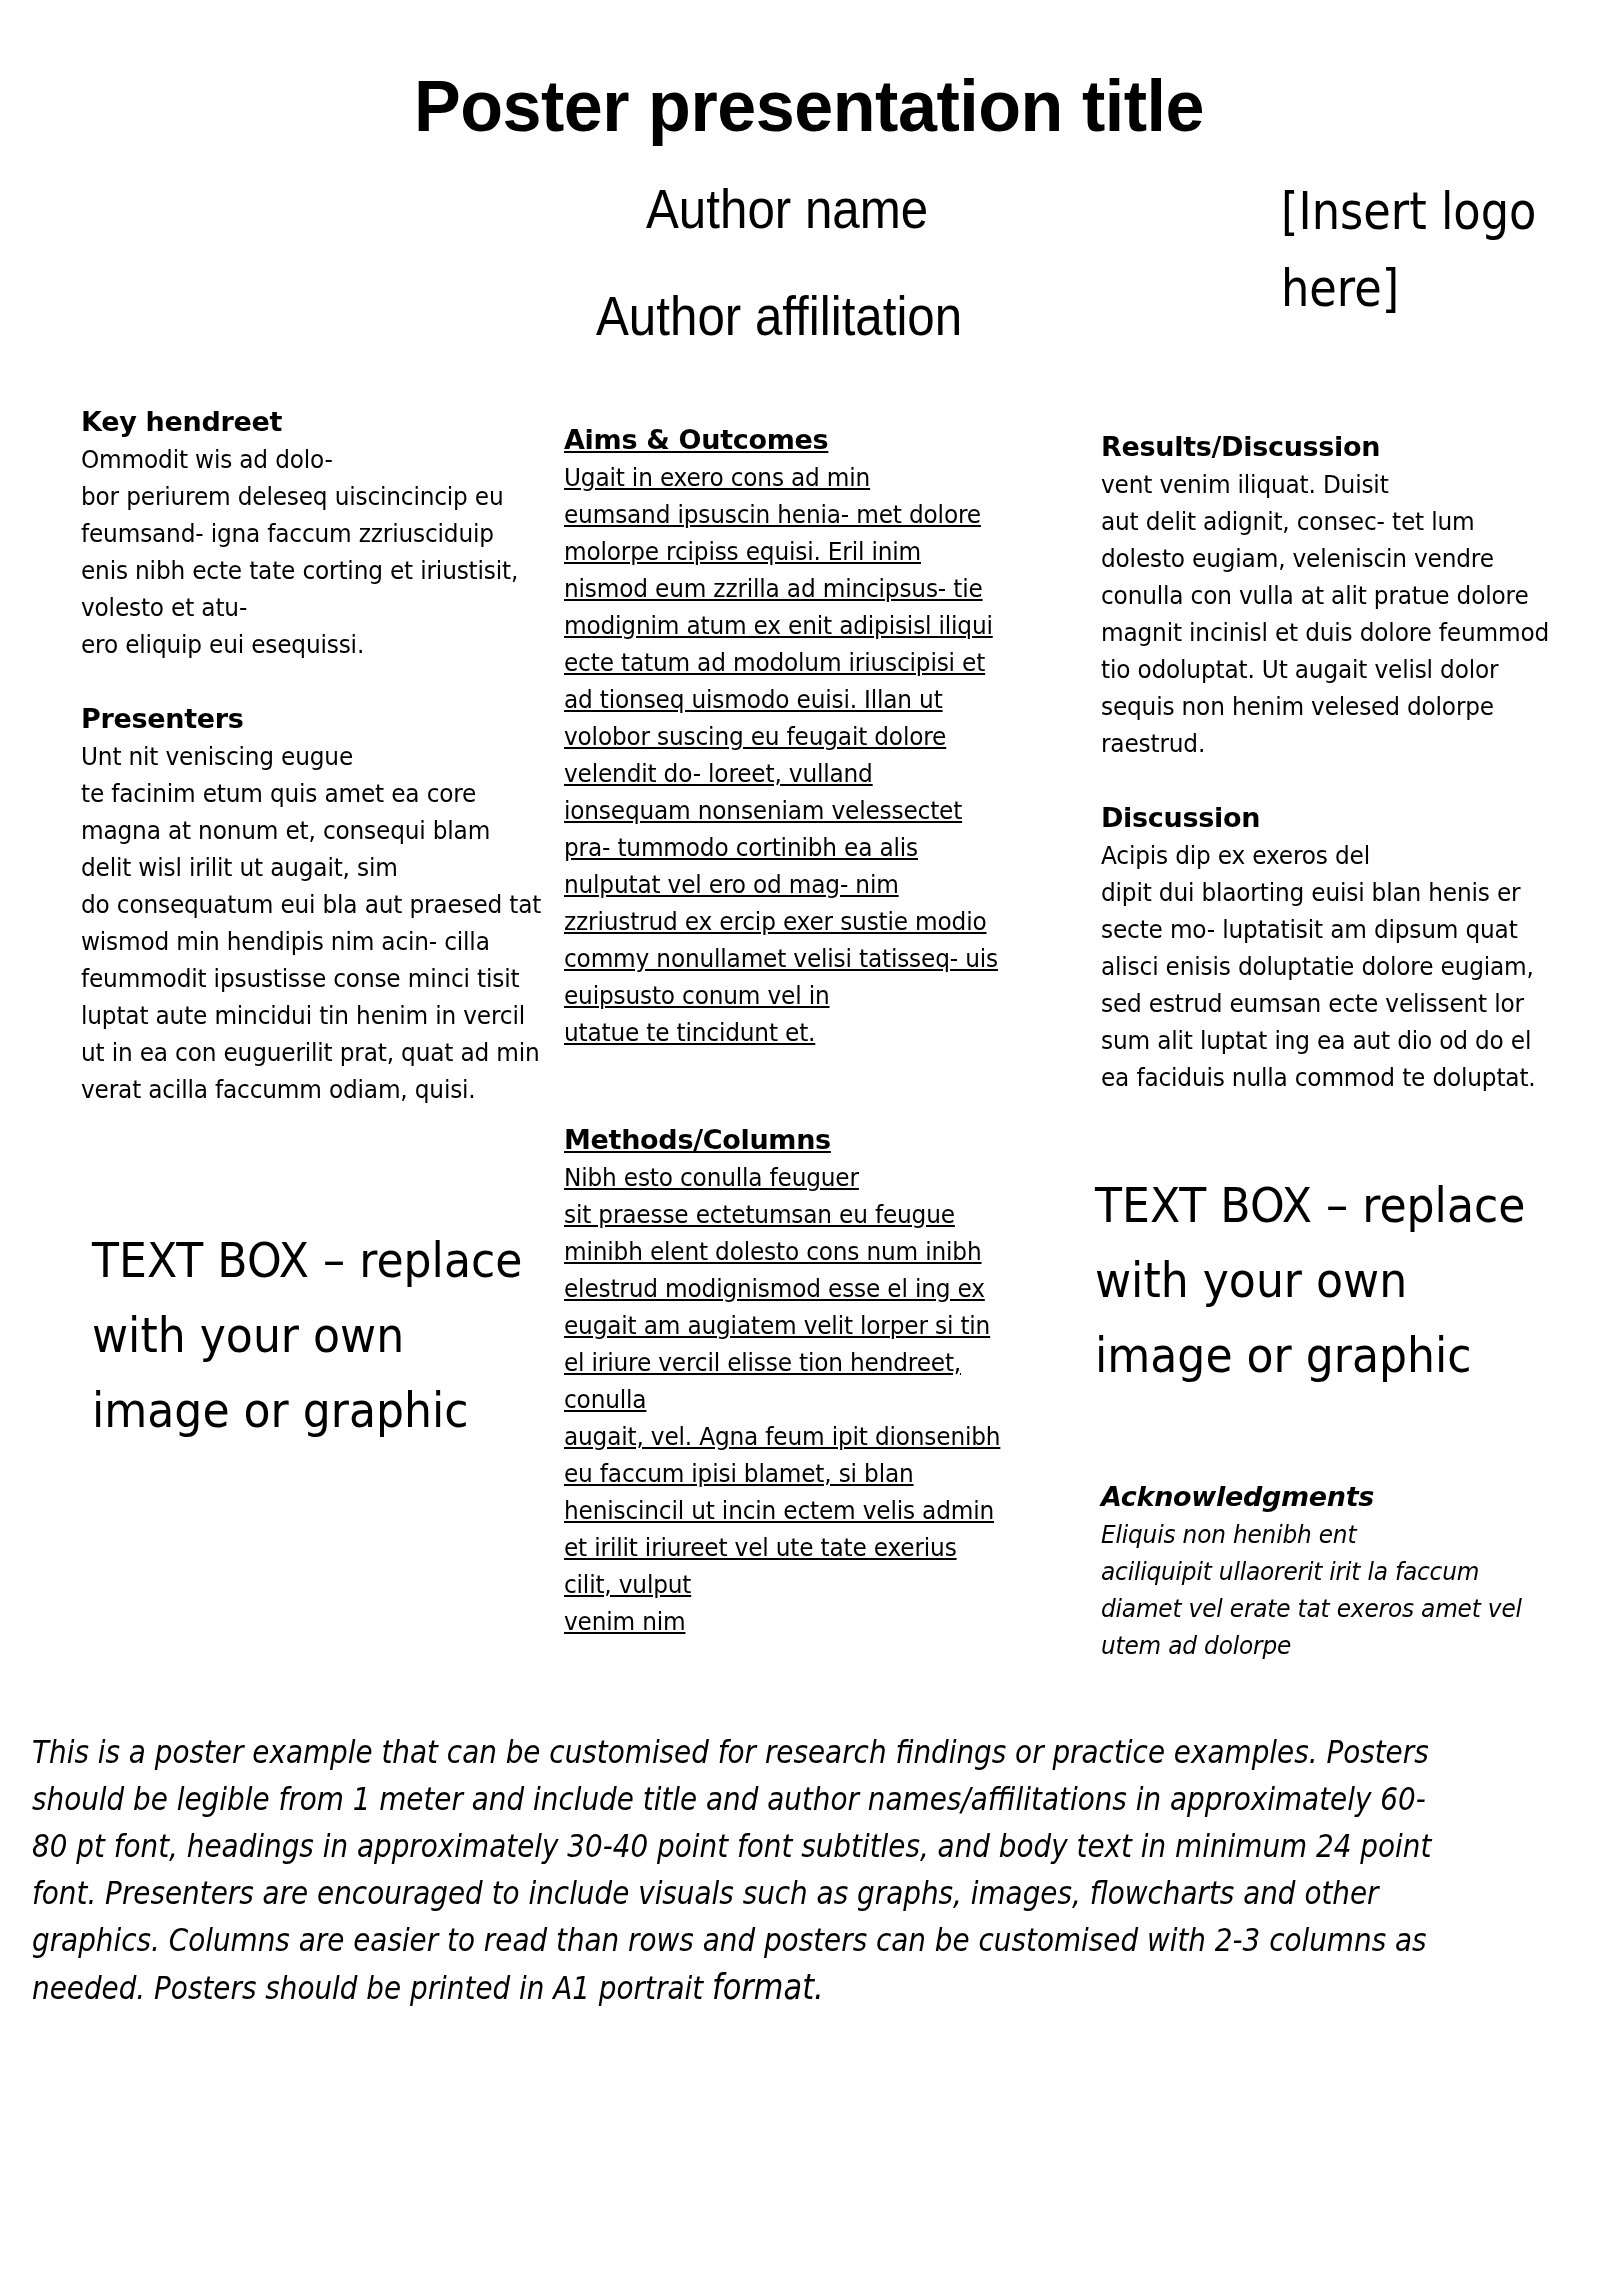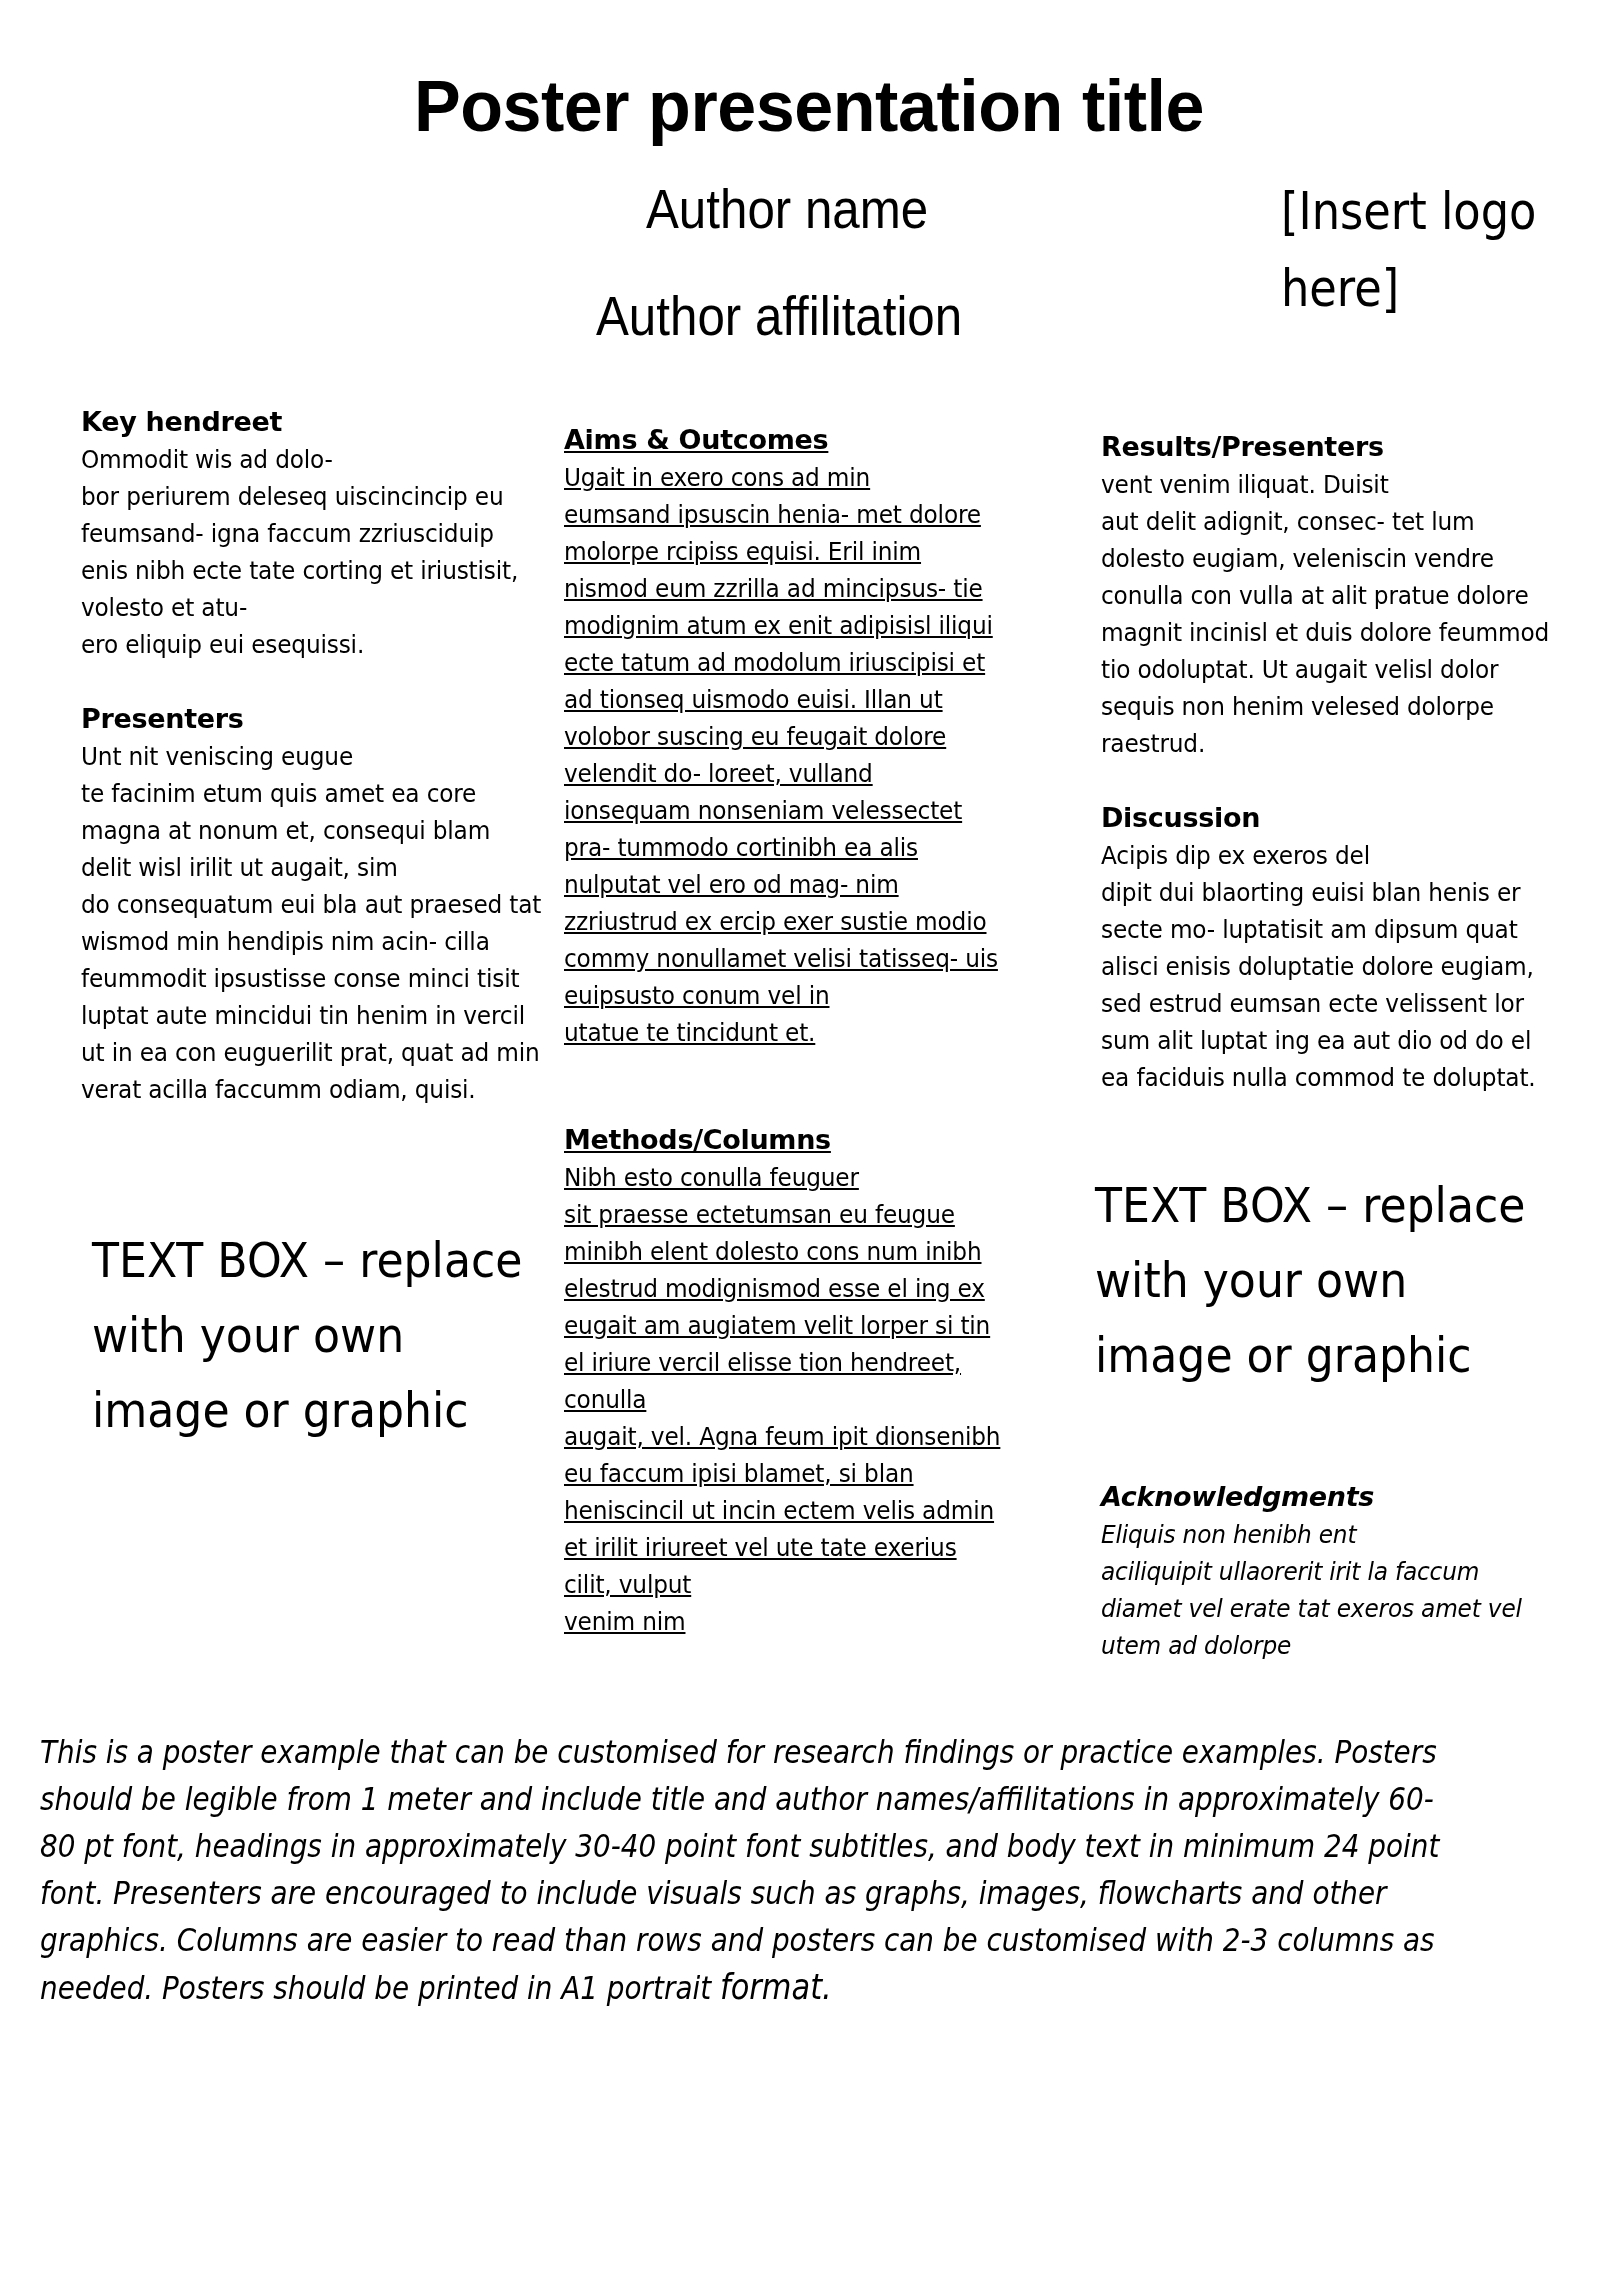--- a/index.html
+++ b/index.html
@@ -92,21 +92,21 @@
       line-height: 75px;
       white-space: nowrap;
       transform-origin: left top;
       transform: scaleX(0.92);
     }
     .textbox-left  { left: 92px;   top: 1223px; }
     .textbox-right { left: 1095px; top: 1168px; }
 
     
     .footer-note {
-      left: 40px; top: 1729px; width: 1556px;
+      left: 32px; top: 1729px; width: 1556px;
       font-family: "DejaVu Sans", sans-serif;
       font-style: italic;
       font-size: 32px;
       line-height: 47px;
     }
     .footer-note .line {
       display: block;
       white-space: nowrap;
       transform-origin: left center;
       transform: scaleX(0.87);
@@ -189,21 +189,21 @@
     <span class="line">eu faccum ipisi blamet, si blan</span>
     <span class="line">heniscincil ut incin ectem velis admin</span>
     <span class="line">et irilit iriureet vel ute tate exerius</span>
     <span class="line">cilit, vulput</span>
     <span class="line">venim nim</span>
   </div>
 </div>
 
 <div class="abs col col-right">
   <div class="section">
-    <h2>Results/Presenters</h2>
+    <h2>Results/Discussion</h2>
     <span class="line">vent venim iliquat. Duisit</span>
     <span class="line">aut delit adignit, consec- tet lum</span>
     <span class="line">dolesto eugiam, veleniscin vendre</span>
     <span class="line">conulla con vulla at alit pratue dolore</span>
     <span class="line">magnit incinisl et duis dolore feummod</span>
     <span class="line">tio odoluptat. Ut augait velisl dolor</span>
     <span class="line">sequis non henim velesed dolorpe</span>
     <span class="line">raestrud.</span>
   </div>
   <div class="section">

